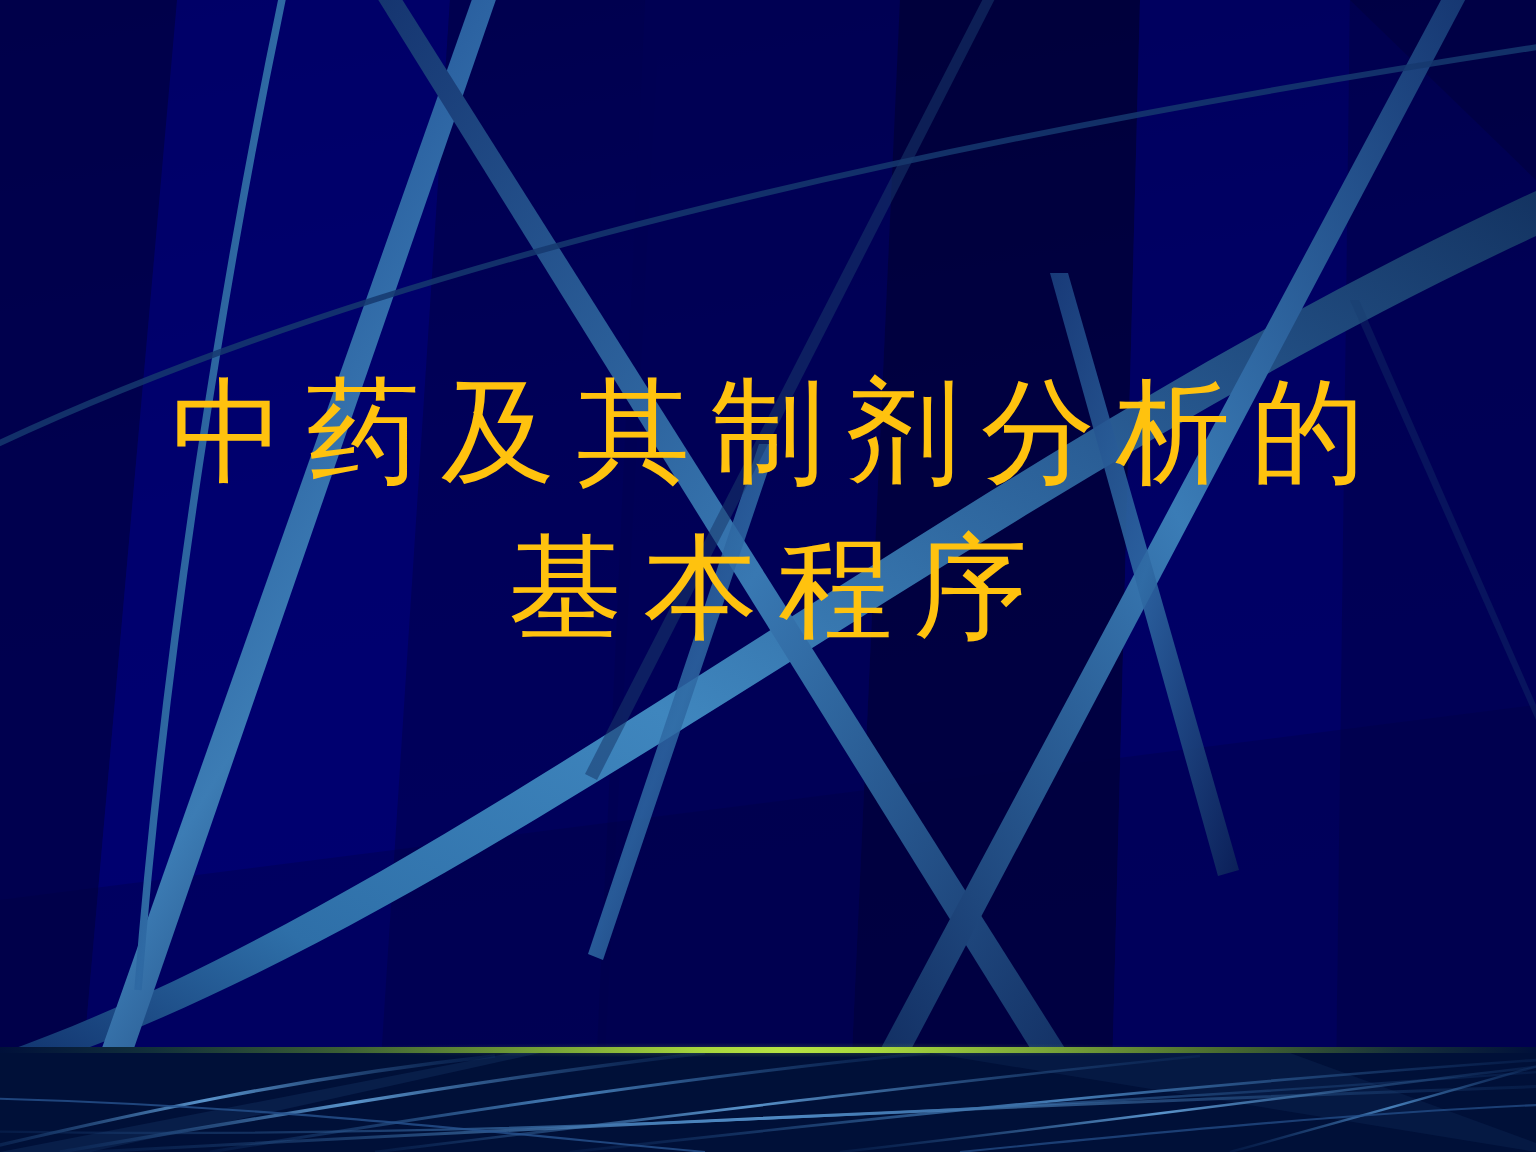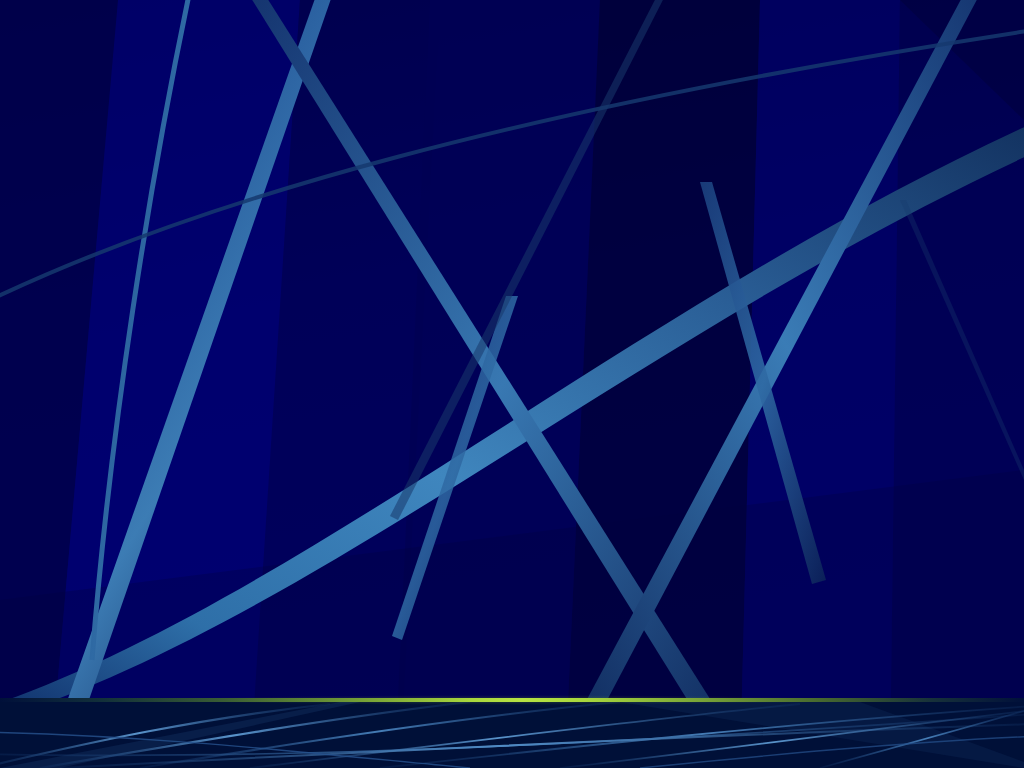--- a/index.html
+++ b/index.html
@@ -210,15 +210,17 @@
       <path d="M 60,66  C 320,52 640,36 1034,22" fill="none" stroke="url(#rl)" stroke-width="2"></path>
       <path d="M -20,52 C 260,58 600,44 1034,12" fill="none" stroke="url(#rl2)" stroke-width="1.6"></path>
       <path d="M 560,66 C 720,48 880,26 1034,8" fill="none" stroke="url(#rl)" stroke-width="1.6"></path>
       <path d="M 820,66 C 900,44 980,22 1034,6" fill="none" stroke="url(#rl2)" stroke-width="1.6"></path>
       <path d="M -20,30 C 160,34 300,50 470,66" fill="none" stroke="#27538F" stroke-width="1.4" opacity="0.8"></path>
       <path d="M 1040,34 C 900,40 760,54 640,66" fill="none" stroke="#27538F" stroke-width="1.4" opacity="0.7"></path>
     </svg>
   </div>
 
   <div id="title-block">
+    <span class="title-line">中药及其制剂分析的</span>
+    <span class="title-line">基本程序</span>
   </div>
 
 </div>
 
 </body></html>

